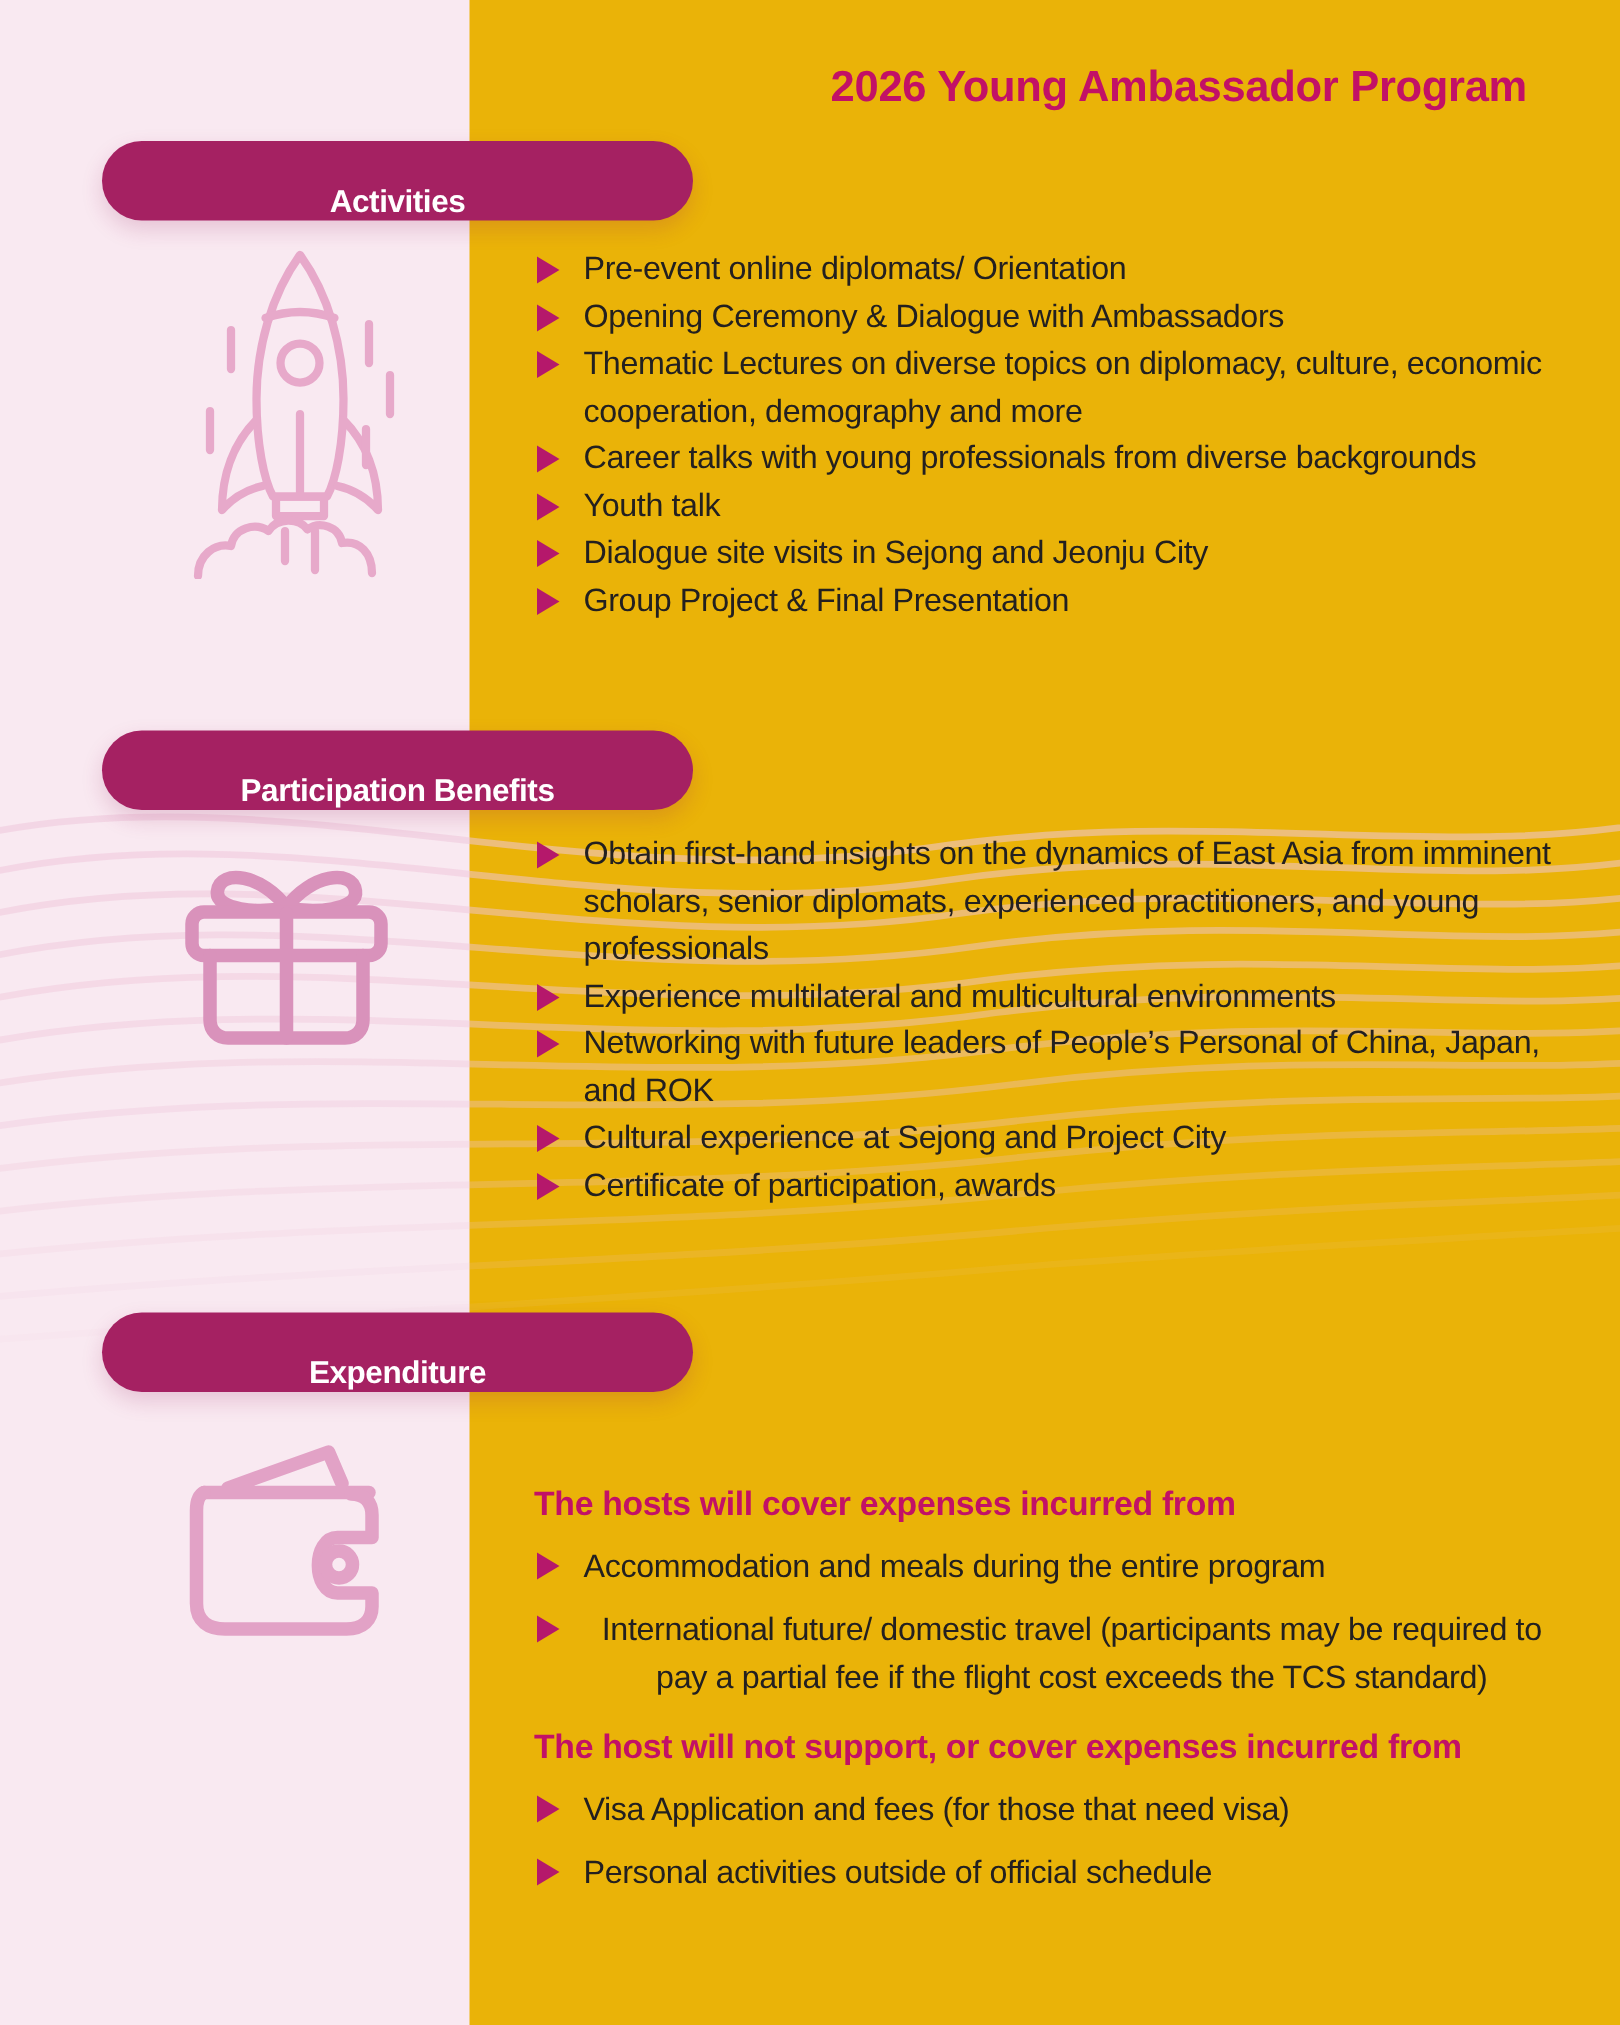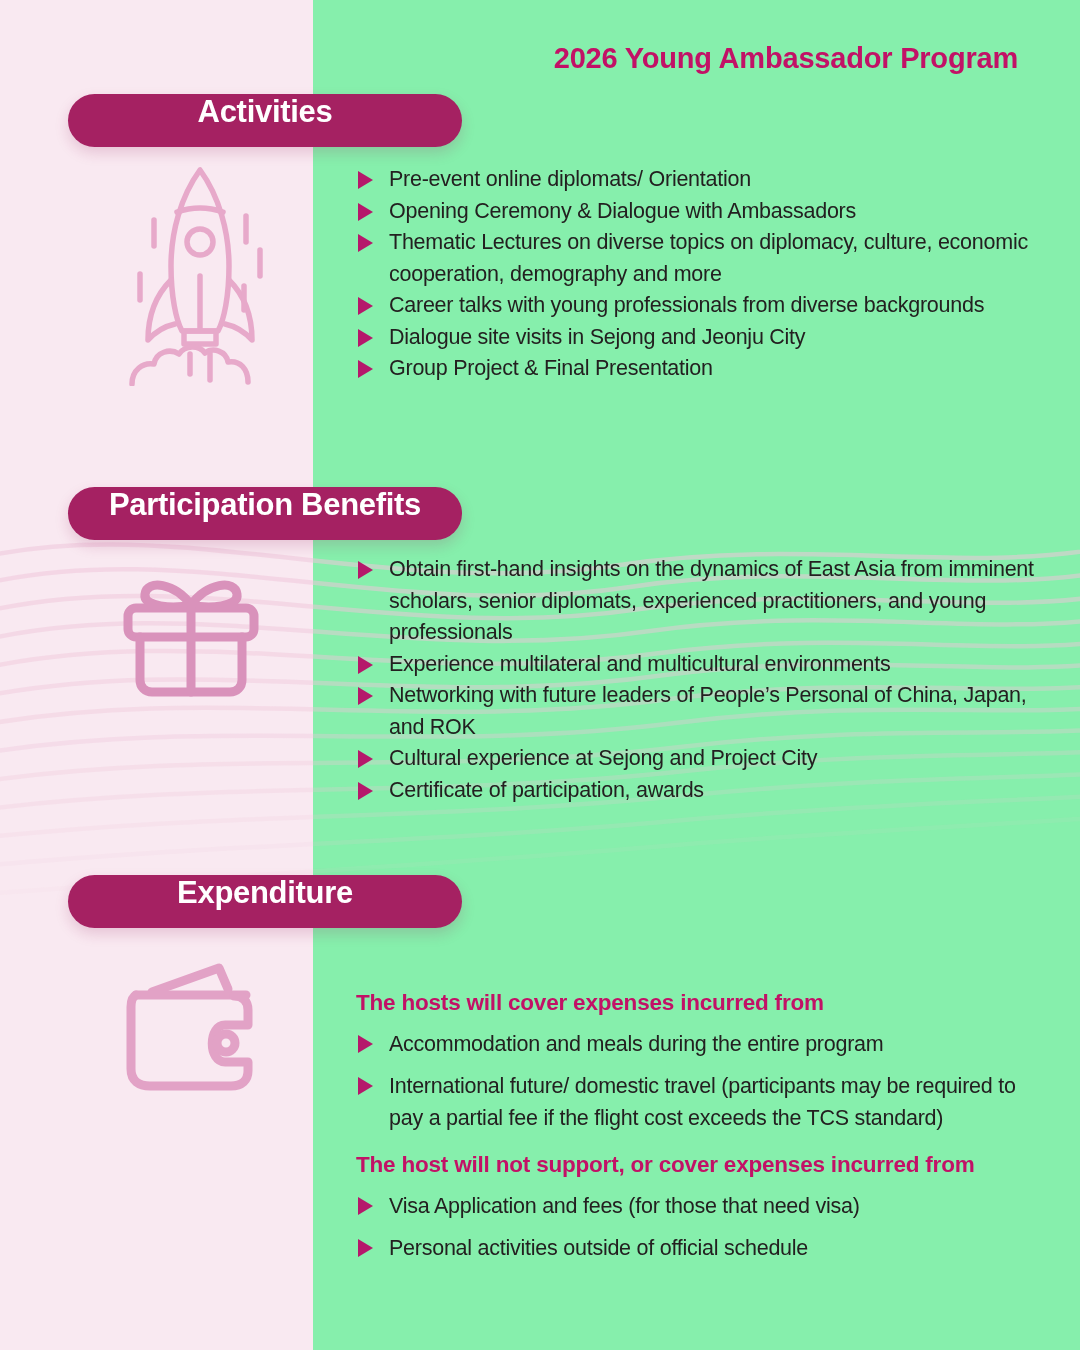--- a/index.html
+++ b/index.html
@@ -1,28 +1,28 @@
 <!DOCTYPE html>
 <html><head>
 <meta charset="utf-8">
 <style>
   html,body{margin:0;padding:0;background:#ffffff;}
   body{font-family:"Liberation Sans","DejaVu Sans",sans-serif;color:#222;}
-  .page{position:relative;width:1080px;height:1350px;overflow:hidden;background:#86efac;}
+  .page{position:relative;width:1080px;height:1350px;overflow:hidden;background:#eab308;}
 
   .left-panel{position:absolute;left:0;top:0;width:313px;height:1350px;background:#f9e9f1;}
 
   .waves{position:absolute;left:0;top:505px;pointer-events:none;}
 
   .doc-title{position:absolute;top:42px;right:62px;width:900px;text-align:right;
     font-size:29px;font-weight:bold;color:#c21166;letter-spacing:-0.2px;}
 
   .pill{position:absolute;left:68px;width:394px;height:53px;border-radius:27px;
-    background:#a52162;color:#ffffff;font-size:31px;font-weight:bold;
-    display:flex;align-items:flex-start;justify-content:center;letter-spacing:-0.3px;
+    background:#a52162;color:#ffffff;font-size:21px;font-weight:bold;
+    display:flex;align-items:flex-end;justify-content:center;letter-spacing:-0.3px;
     box-shadow:0 6px 14px rgba(150,30,90,0.18);} 
   .pill.activities{top:94px;}
   .pill.benefits{top:487px;}
   .pill.expenditure{top:875px;}
 
   .icon-box{position:absolute;}
   .icon-box.rocket{left:118px;top:158px;}
   .icon-box.gift{left:115px;top:553px;}
   .icon-box.wallet{left:122px;top:955px;}
 
@@ -33,21 +33,21 @@
     border-bottom:9px solid transparent;border-left:15px solid #b5186b;
     margin:7px 16px 0 8px;}
   .list.activities{top:164px;}
   .list.benefits{top:554px;}
 
   .expenditure-col{position:absolute;left:350px;top:944px;width:690px;margin-top:44px;}
   .exp-heading{font-size:22.5px;font-weight:bold;color:#c21166;letter-spacing:-0.2px;
     margin:0 0 10px 6px;line-height:30px;}
   .exp-heading.second{margin-top:16px;}
   .expenditure-col .list{position:static;margin-bottom:4px;}
-  .expenditure-col .list li{margin-bottom:10px;line-height:32px;}
+  .expenditure-col .list li{margin-bottom:10px;line-height:32px;text-align:center;}
 </style>
 </head>
 <body>
 
 <div class="page">
 
   <div class="left-panel"></div>
 
   <svg class="waves" width="1080" height="400" viewBox="0 0 1080 400" fill="none">
     <g stroke="#efc6da" stroke-width="4.5" fill="none">
@@ -105,20 +105,24 @@
     <li>
         <span class="tri"></span>
         <span>Thematic Lectures on diverse topics on diplomacy, culture, economic cooperation, demography and more</span>
       </li>
     <li>
         <span class="tri"></span>
         <span>Career talks with young professionals from diverse backgrounds</span>
       </li>
     <li>
         <span class="tri"></span>
+        <span>Youth talk</span>
+      </li>
+    <li>
+        <span class="tri"></span>
         <span>Dialogue site visits in Sejong and Jeonju City</span>
       </li>
     <li>
         <span class="tri"></span>
         <span>Group Project &amp; Final Presentation</span>
       </li>
   </ul>
 
   <div class="pill benefits">
     <span>Participation Benefits</span>

